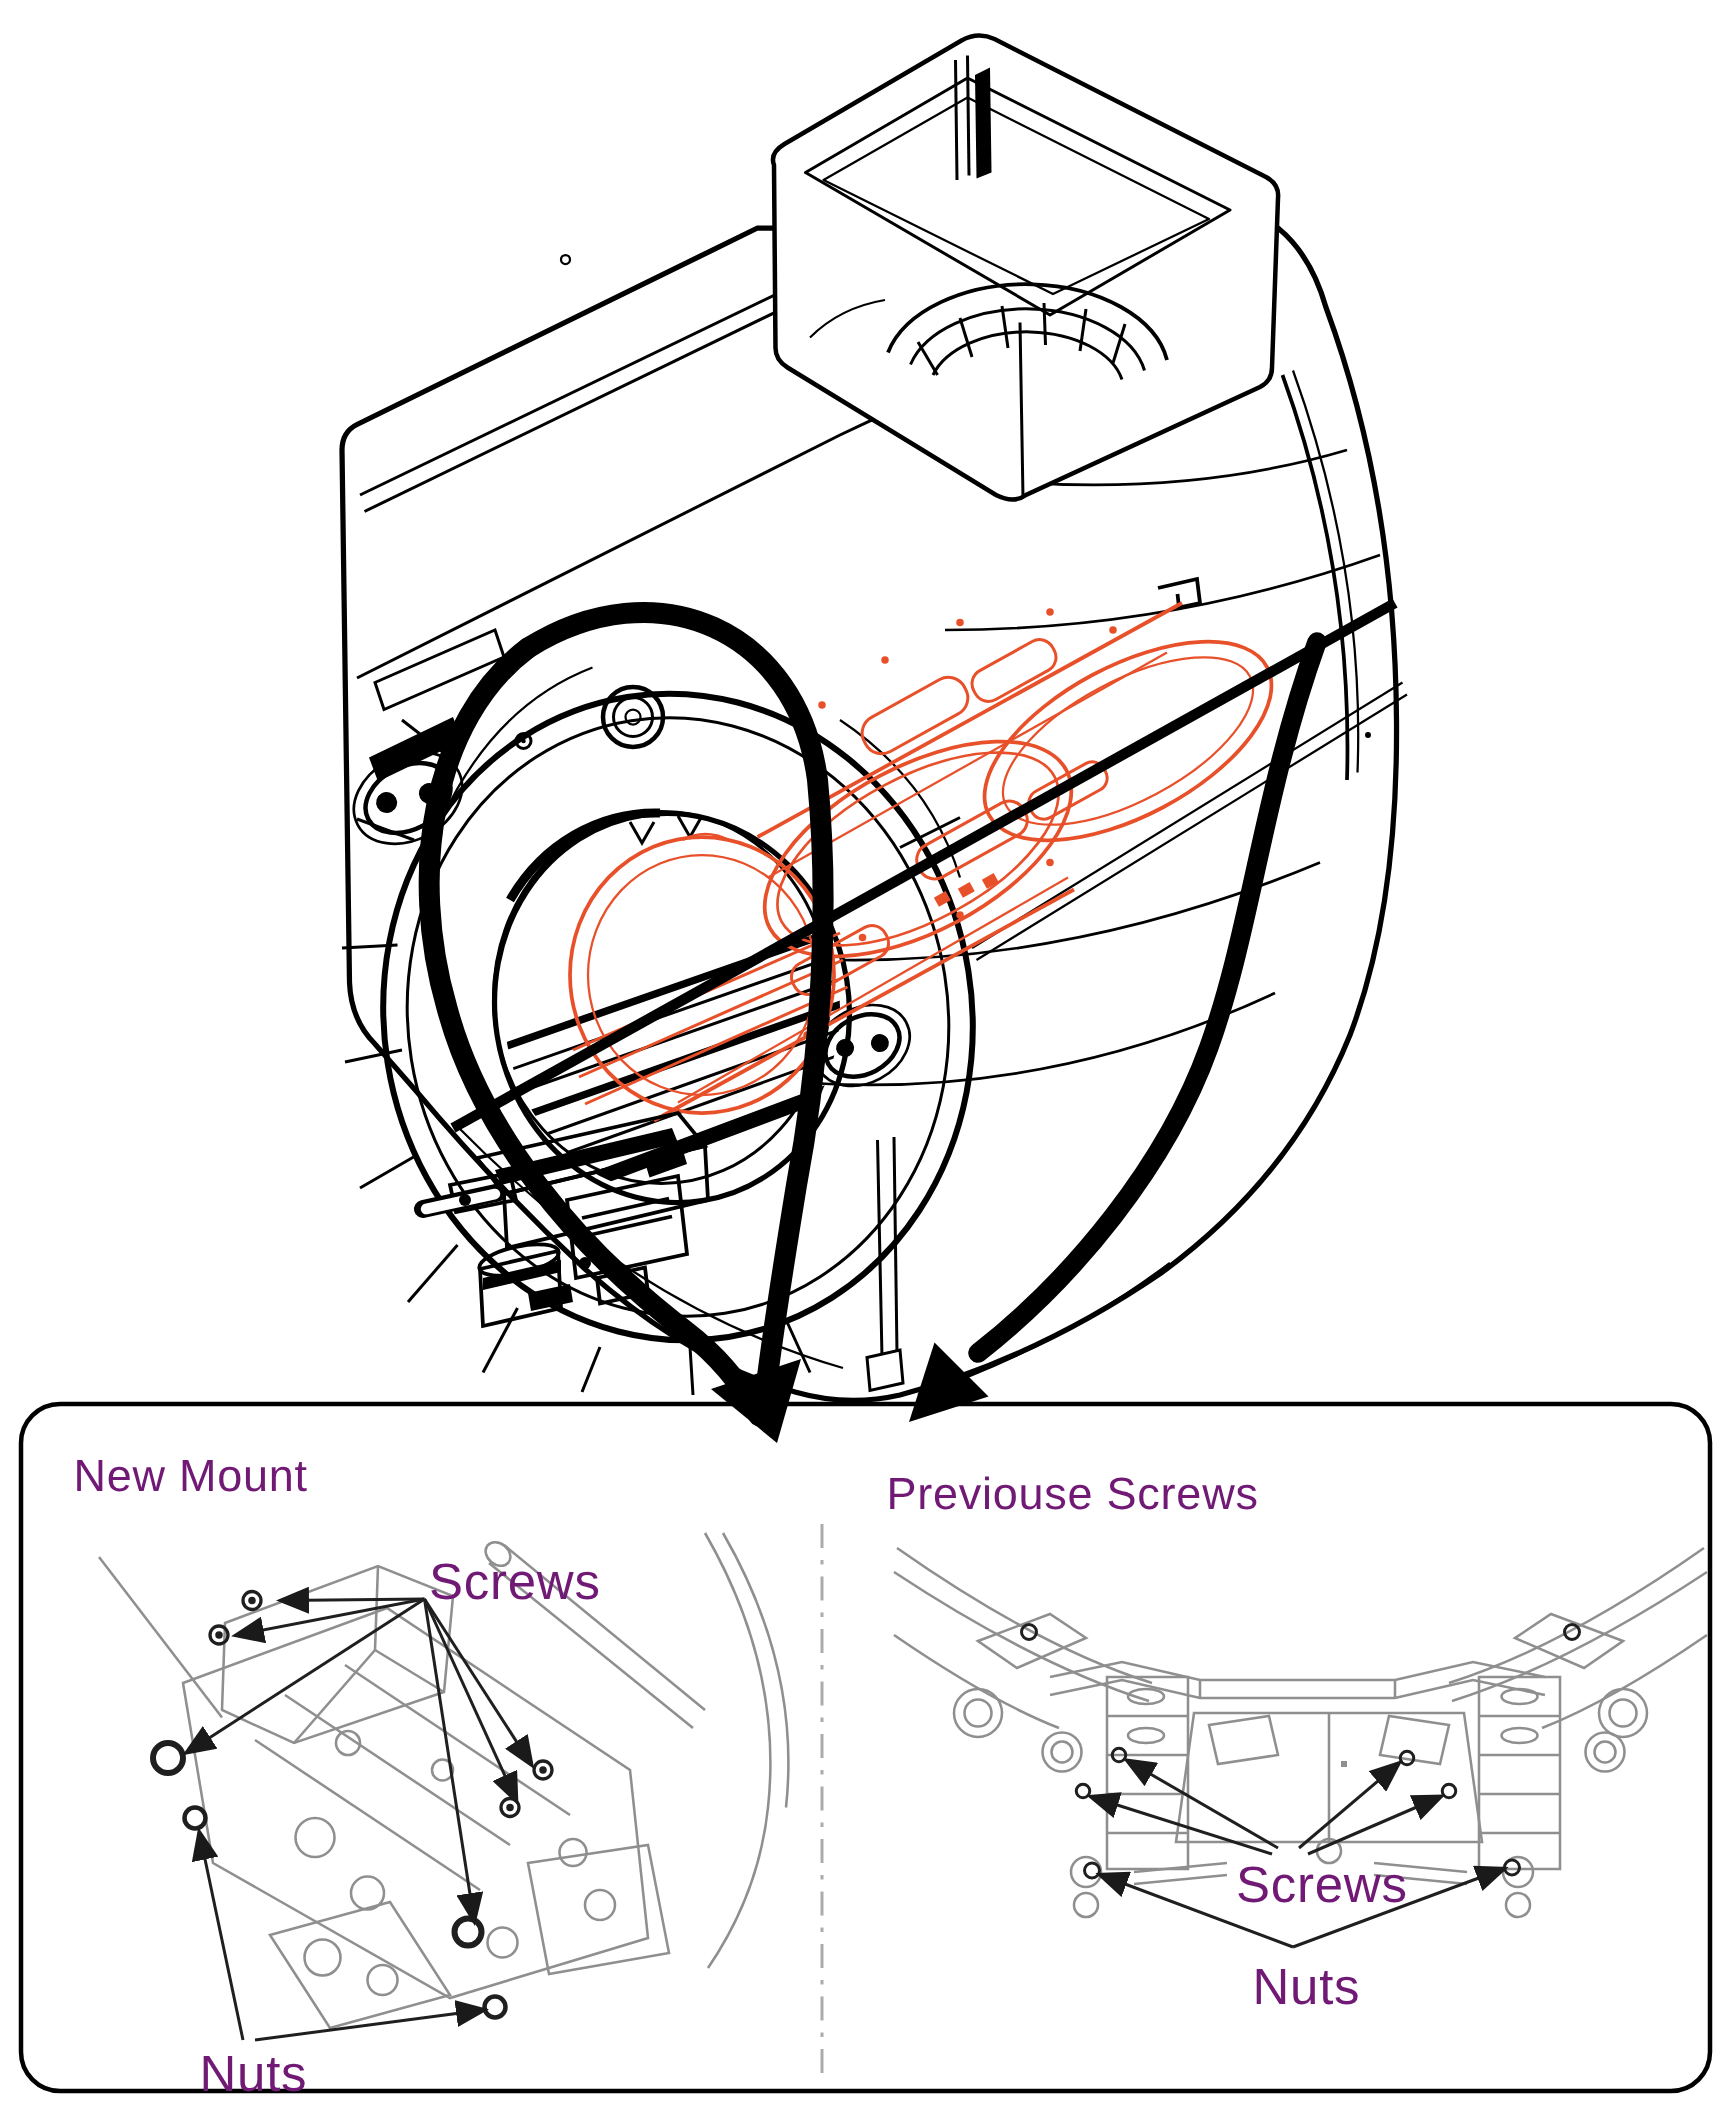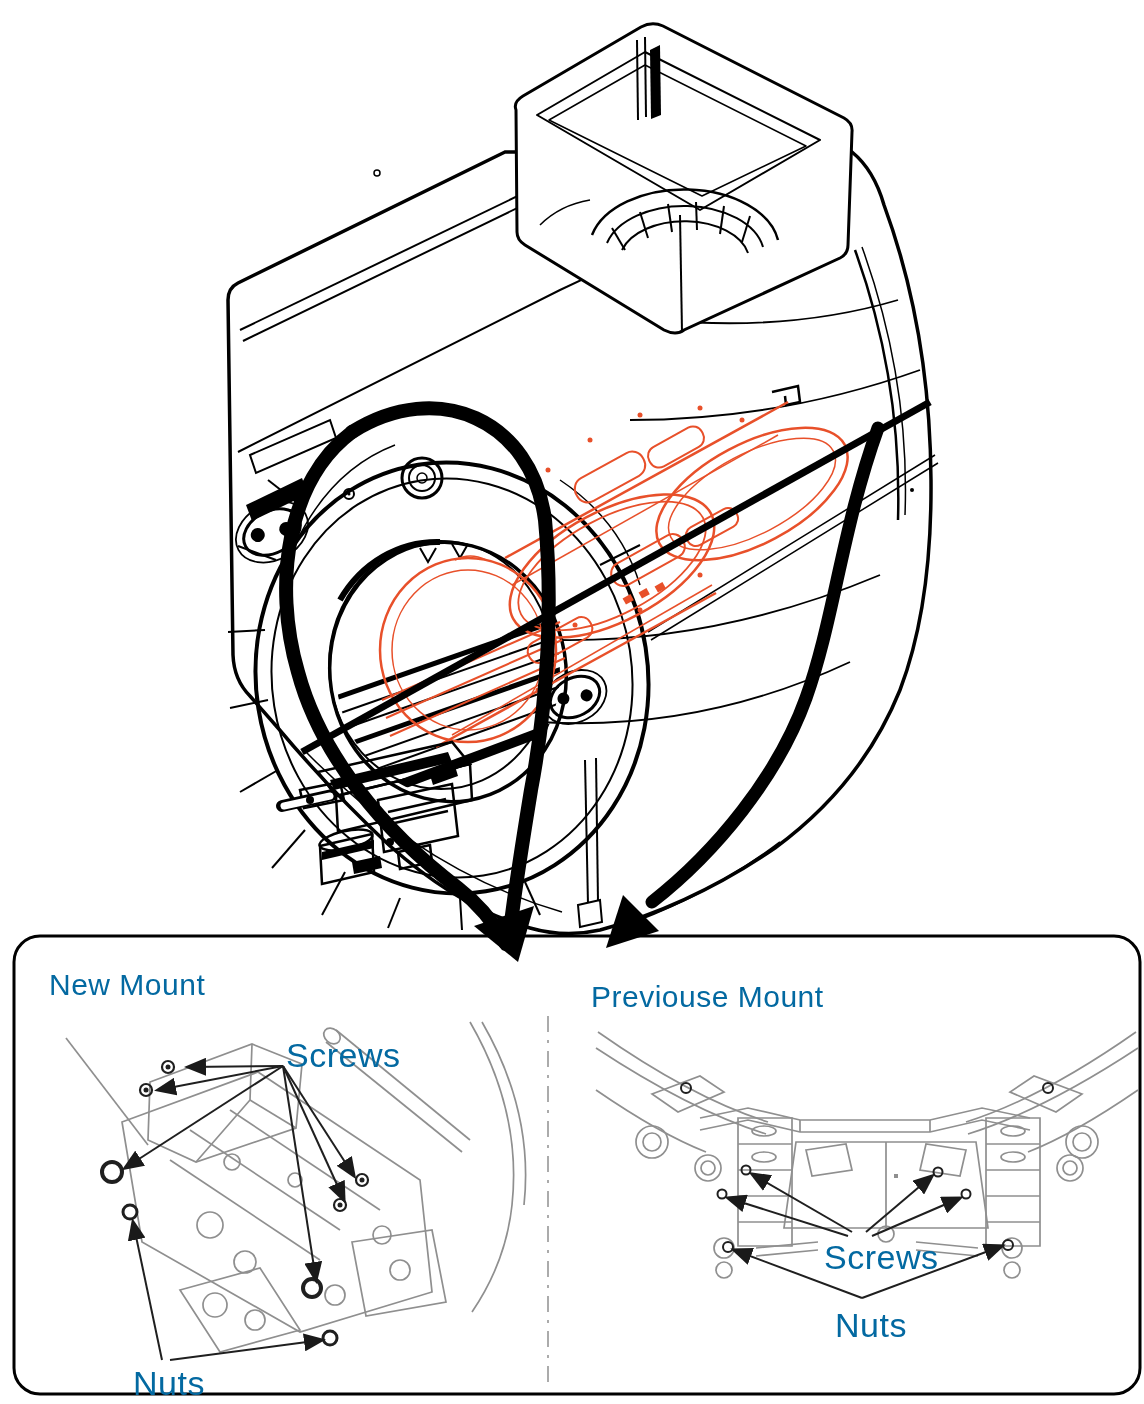--- a/index.html
+++ b/index.html
@@ -1,21 +1,21 @@
 <!DOCTYPE html>
 <html><head>
 <meta charset="utf-8">
 <style>
   html,body{margin:0;padding:0;background:#ffffff;}
   .stage{
     position:relative;width:1144px;height:1404px;background:#fff;overflow:hidden;
     font-family:"Liberation Sans", sans-serif;
   }
   .stage svg{position:absolute;left:0;top:0;}
-  .lbl{position:absolute;color:#0369a1;white-space:nowrap;letter-spacing:0.5px;}
+  .lbl{position:absolute;color:#701a75;white-space:nowrap;letter-spacing:0.5px;}
   .panel-title{font-size:30px;}
   .part-label{font-size:34px;}
   
   .blk{stroke:#000;fill:none;}
   .motor{stroke:var(--hl,#e8502a);fill:none;}
   .mfill{fill:var(--hl,#e8502a);stroke:none;}
   .gray{stroke:var(--pl,#8f8f8f);fill:none;}
   .dark{stroke:#1f1f1f;fill:none;}
   .dkfill{fill:#1f1f1f;stroke:none;}
 </style>
@@ -360,20 +360,20 @@
     <path d="M 352,432 C 438,378 532,420 545,520 C 553,602 548,700 531,790 C 522,845 513,902 509,940" fill="none" stroke="#000" stroke-width="14" stroke-linecap="round"></path>
     <polygon points="518,962 534,906 474,926" fill="#000"></polygon>
   </g>
   <g>
     <path d="M 878,428 C 842,528 834,620 806,698 C 778,776 716,852 652,902" fill="none" stroke="#000" stroke-width="13" stroke-linecap="round"></path>
     <polygon points="606,948 623,895 659,931" fill="#000"></polygon>
   </g>
 </svg>
 
   <div class="lbl panel-title" style="left:49px;top:968px;">New Mount</div>
-  <div class="lbl panel-title" style="left:591px;top:980px;">Previouse Mount</div>
+  <div class="lbl panel-title" style="left:591px;top:980px;">Previouse Screws</div>
 
   <div class="lbl part-label" style="left:286px;top:1036px;">Screws</div>
   <div class="lbl part-label" style="left:133px;top:1364px;">Nuts</div>
 
   <div class="lbl part-label" style="left:824px;top:1238px;">Screws</div>
   <div class="lbl part-label" style="left:835px;top:1306px;">Nuts</div>
 </div>
 
 </body></html>

